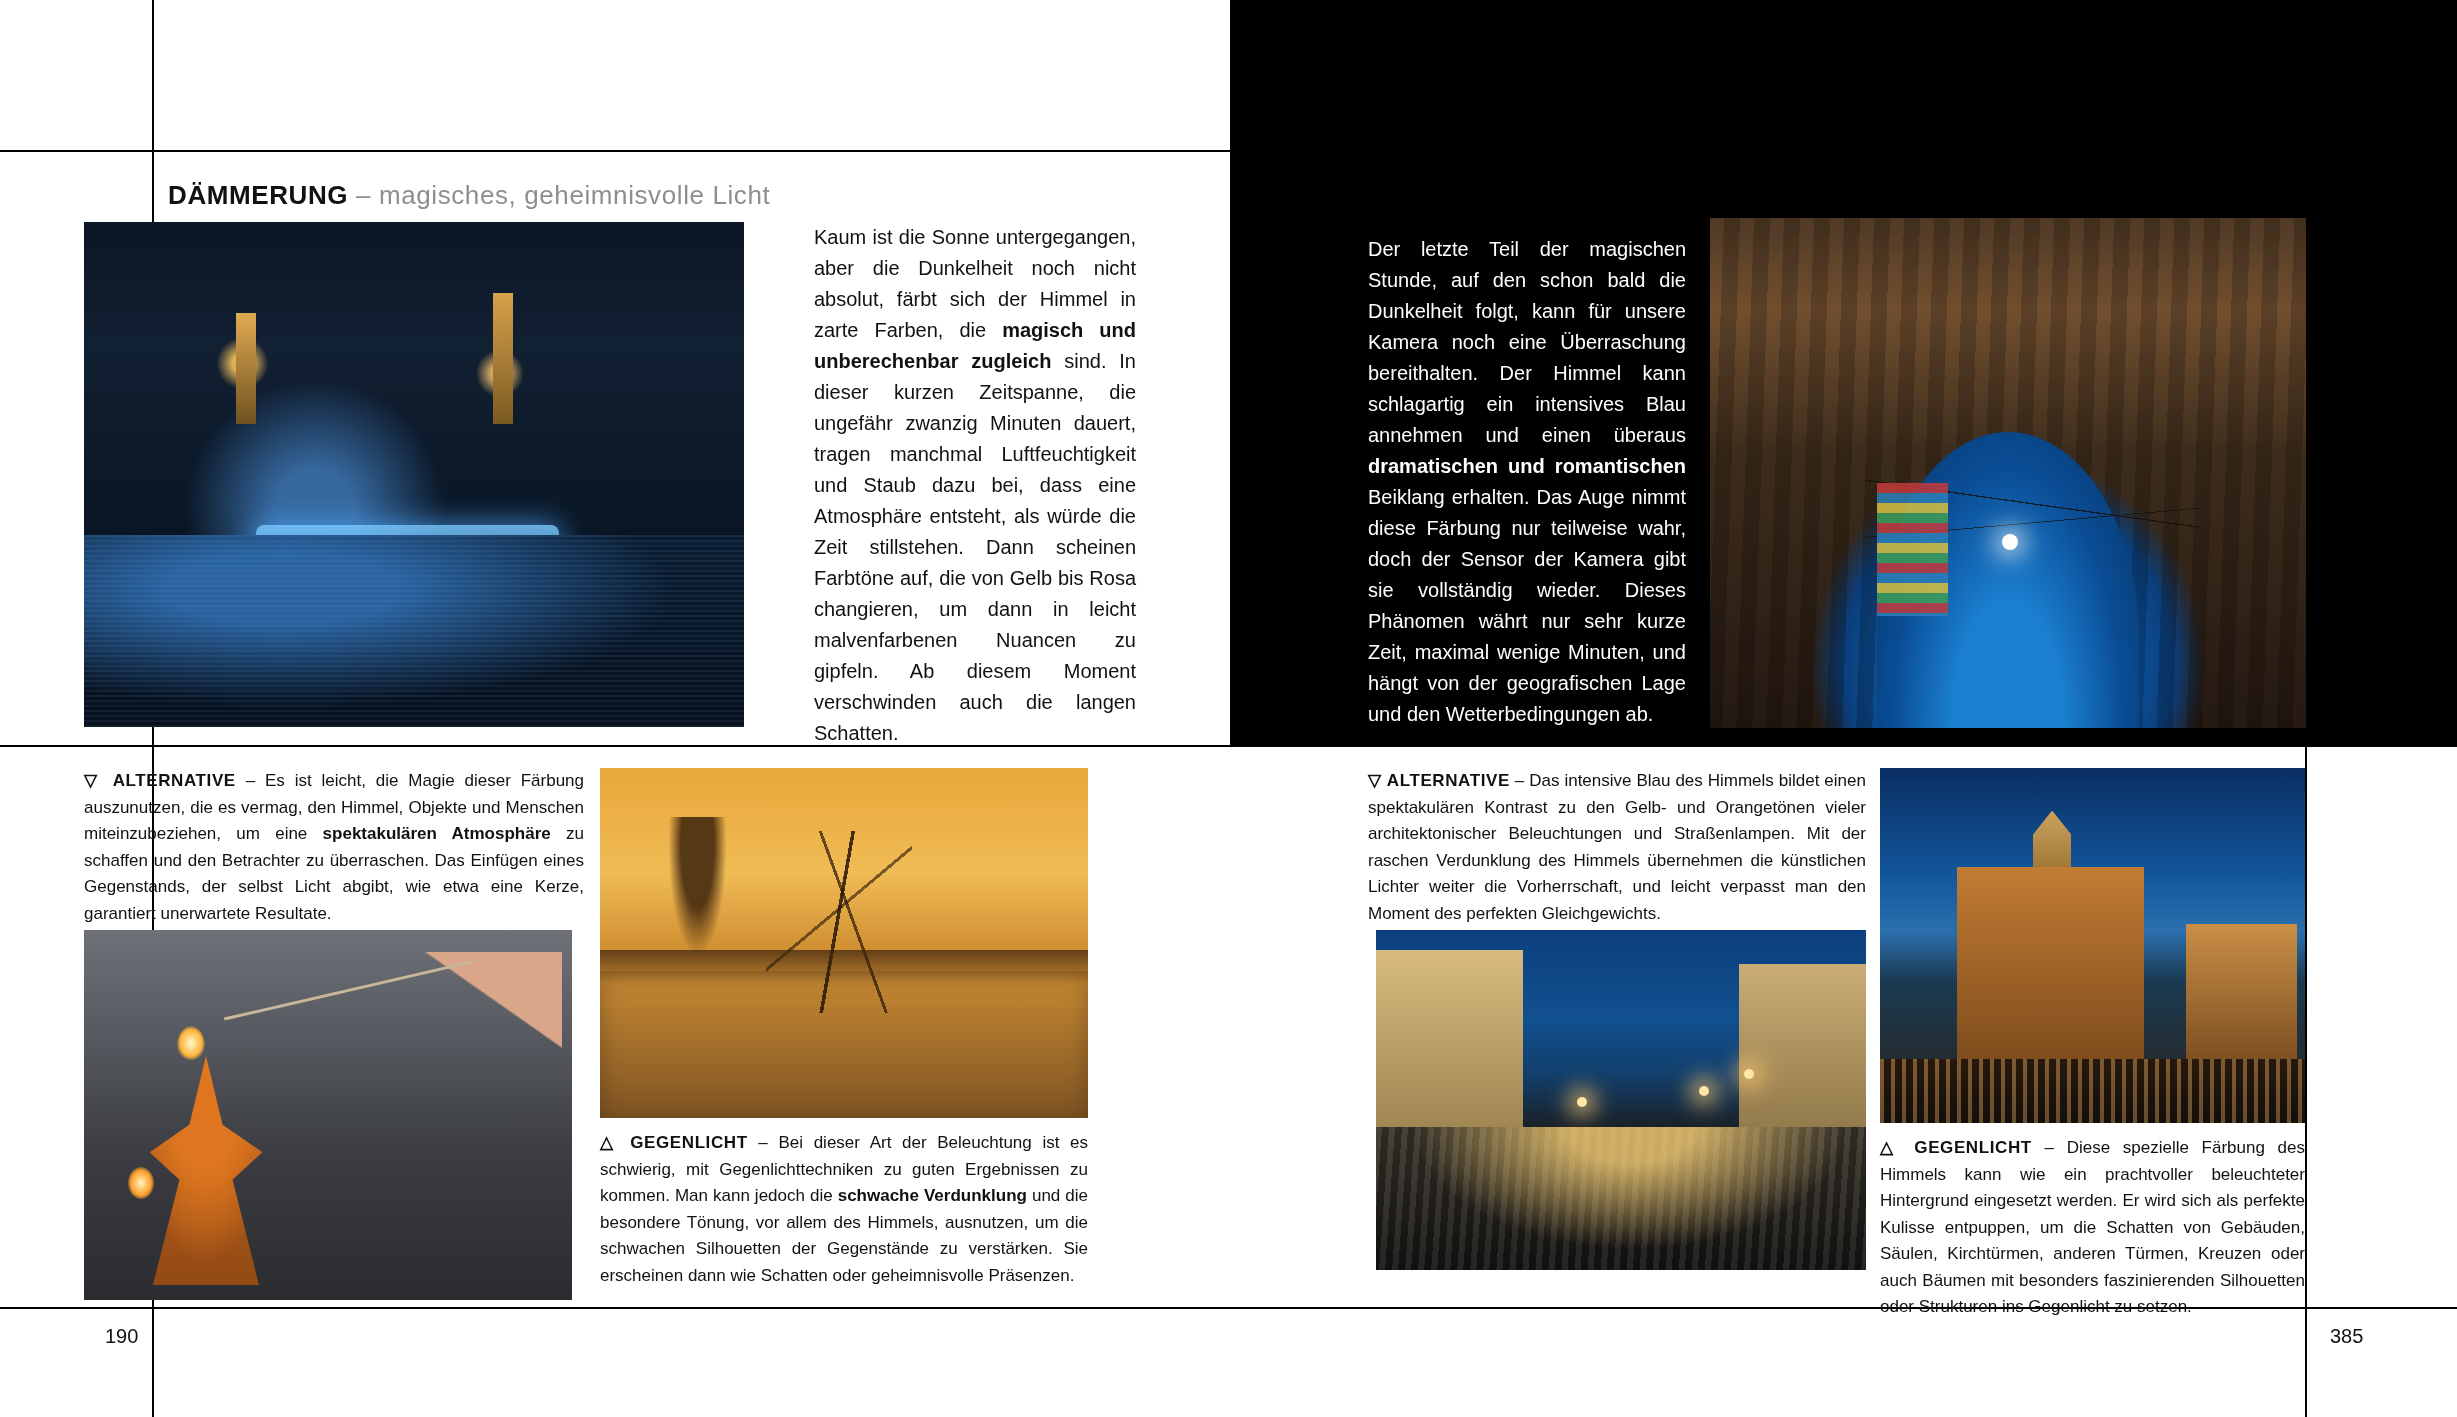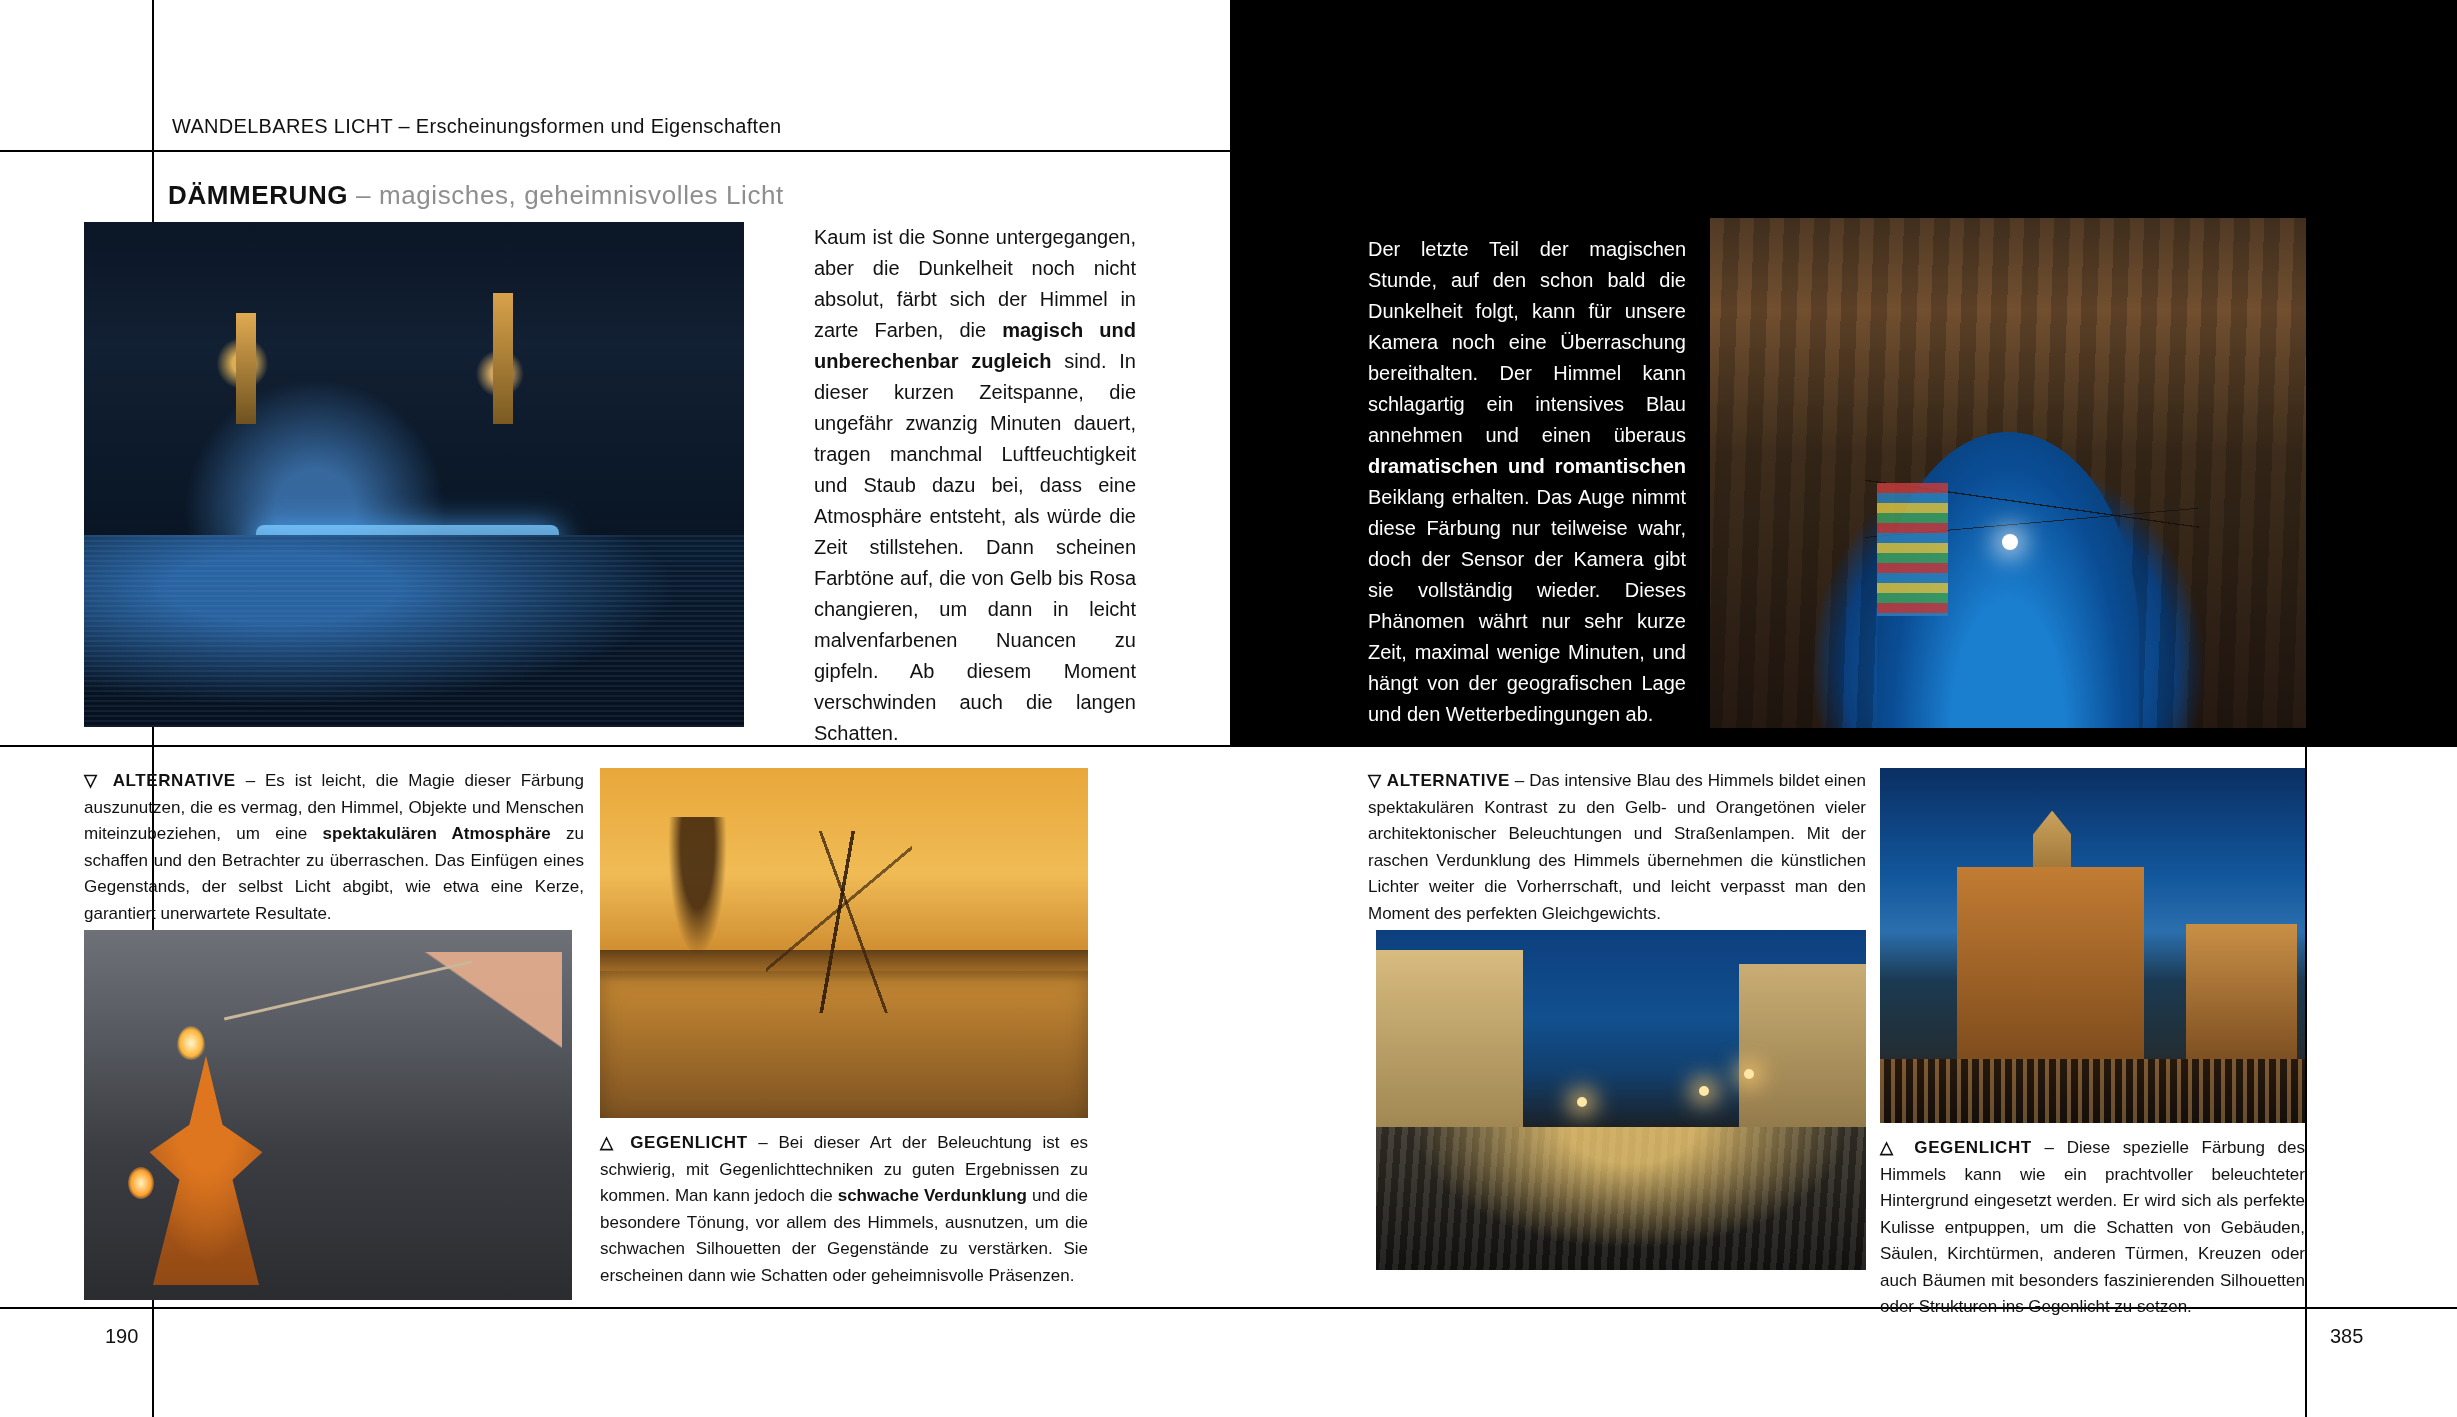--- a/index.html
+++ b/index.html
@@ -241,25 +241,24 @@
   <div class="black-mid-right"></div>
 
   <div class="vrule-left"></div>
   <div class="vrule-right"></div>
   <div class="hrule-top-left"></div>
   <div class="hrule-mid-left"></div>
   <div class="hrule-bot-left"></div>
   <div class="hrule-mid-right"></div>
   <div class="hrule-bot-right"></div>
 
-  <div class="running-head">WANDELBARES LICHT – Erscheinungsformen und Eigenschaften</div>
 
   <div class="section-title">
     <span>DÄMMERUNG</span>
-    <span class="sub">– magisches, geheimnisvolles Licht</span>
+    <span class="sub">– magisches, geheimnisvolle Licht</span>
   </div>
 
   <div class="img" style="left:84px;top:222px;width:660px;height:505px;">
     <div class="ph ph-river">
       <div class="tower"></div>
         <div class="tower2"></div>
         <div class="boat"></div>
     </div>
   </div>
 

